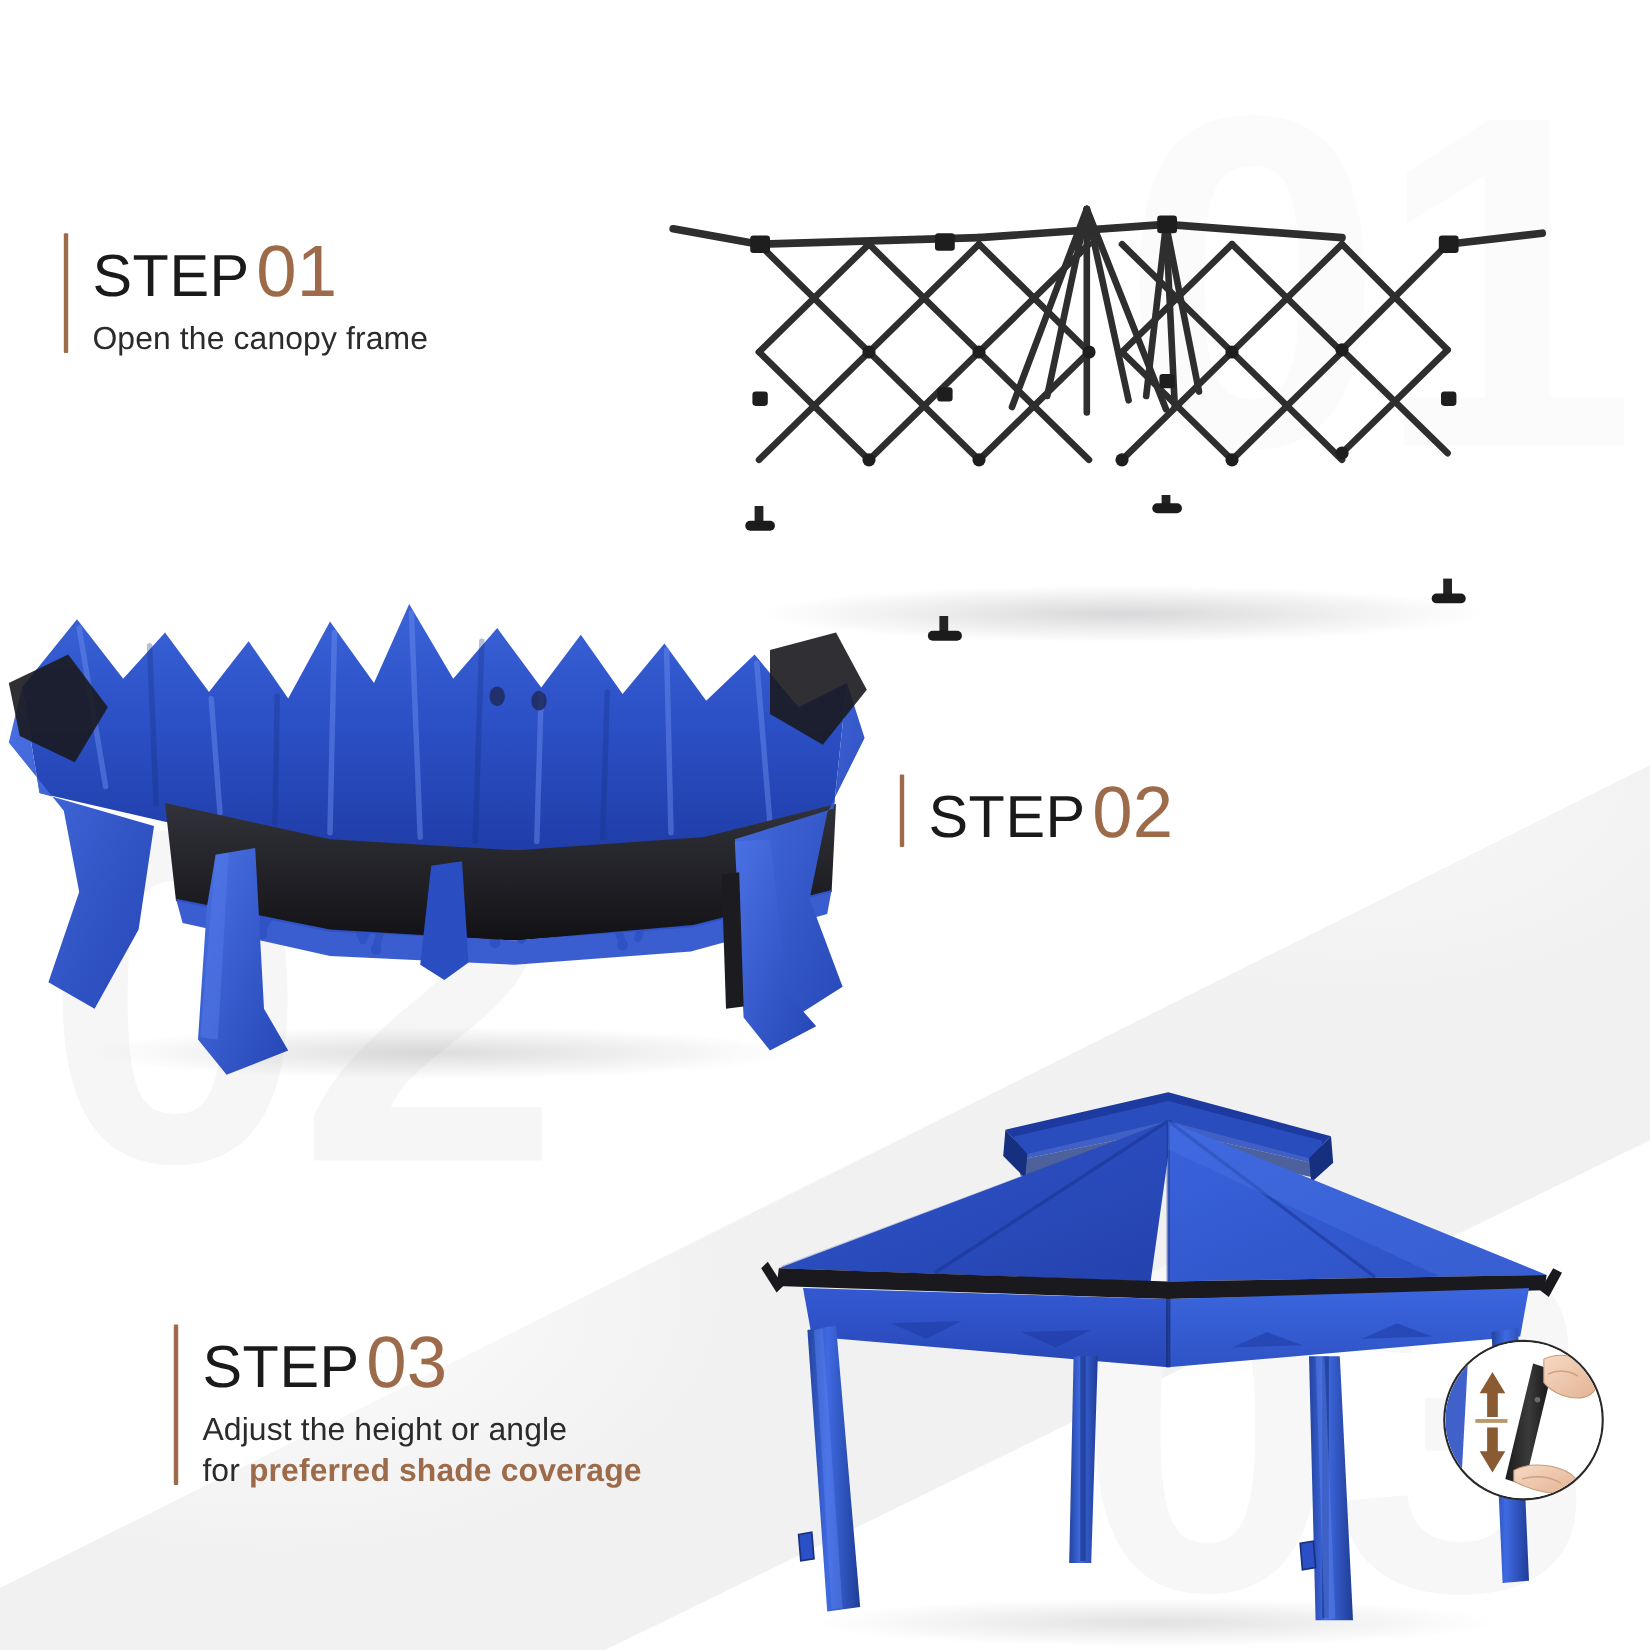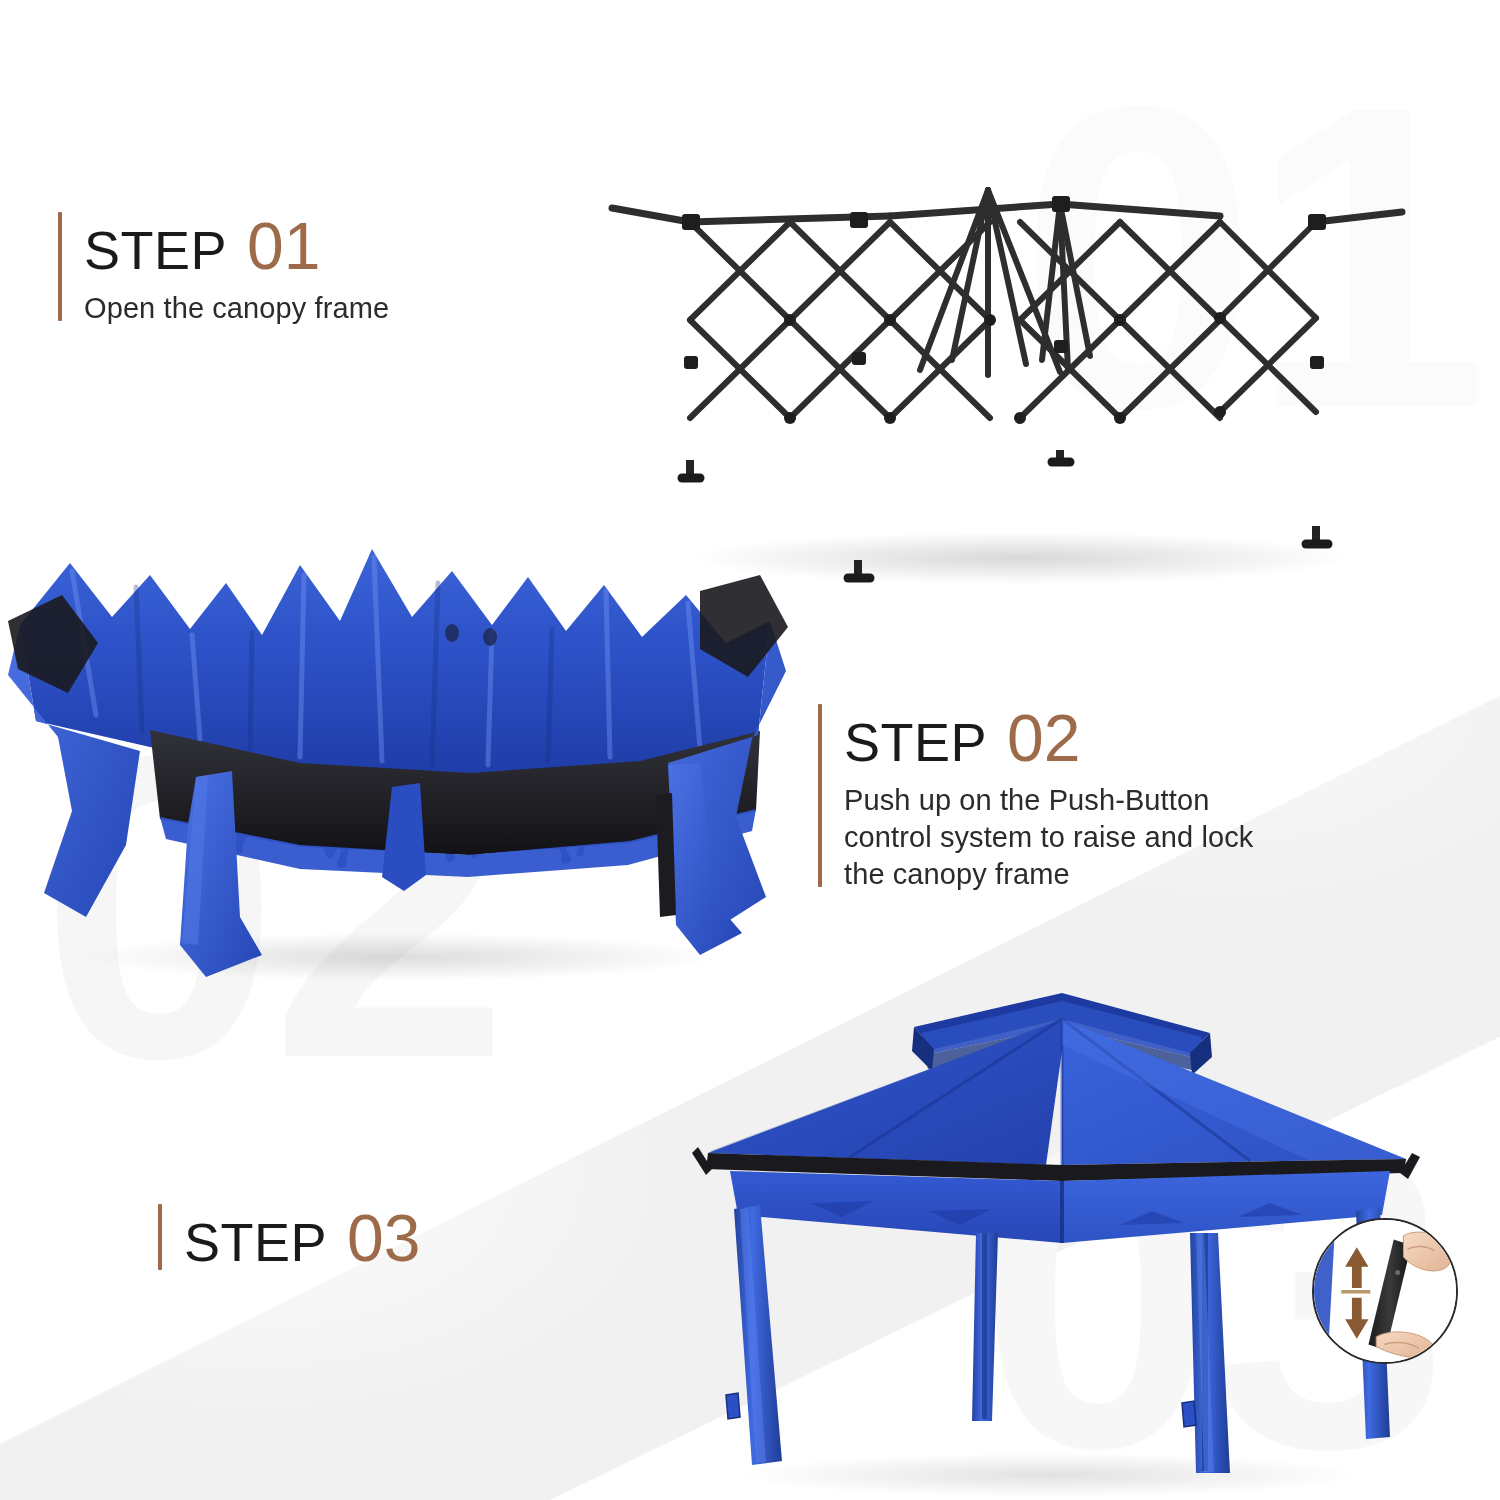--- a/index.html
+++ b/index.html
@@ -80,21 +80,21 @@
   .wm-03 { right:60px; top:1130px;font-size:430px; color:#f7f7f7; }
 
   
   .step-block { position:absolute; padding-left:26px; }
   .step-block::before {
     content:"";
     position:absolute; left:0; top:4px; bottom:6px;
     width:4px; background:#9d6b4a; border-radius:1px;
   }
   .step-head {
-    display:flex; align-items:baseline; gap:20px;
+    display:flex; align-items:baseline; gap:6px;
     white-space:nowrap;
   }
   .step-word {
     font-size:54px; font-weight:400; color:#1a1a1a;
     letter-spacing:.5px;
   }
   .step-num {
     font-size:66px; font-weight:400; color:#9d6b4a;
     letter-spacing:0px;
   }
@@ -515,27 +515,26 @@
       <span class="step-num">01</span>
     </div>
     <div class="step-desc">Open the canopy frame</div>
   </div>
 
   <div class="step-block" id="step2-block">
     <div class="step-head">
       <span class="step-word">STEP</span>
       <span class="step-num">02</span>
     </div>
-    <div class="step-desc">
-      <span>Push up on the Push-Button</span><br>
-      <span>control system to raise and lock</span><br>
-      <span>the canopy frame</span>
-    </div>
   </div>
 
   <div class="step-block" id="step3-block">
     <div class="step-head">
       <span class="step-word">STEP</span>
       <span class="step-num">03</span>
     </div>
+    <div class="step-desc">
+      <span>Adjust the height or angle</span><br>
+      <span>for </span><span class="hl">preferred shade coverage</span>
+    </div>
   </div>
 
 </div>
 
 </body></html>

